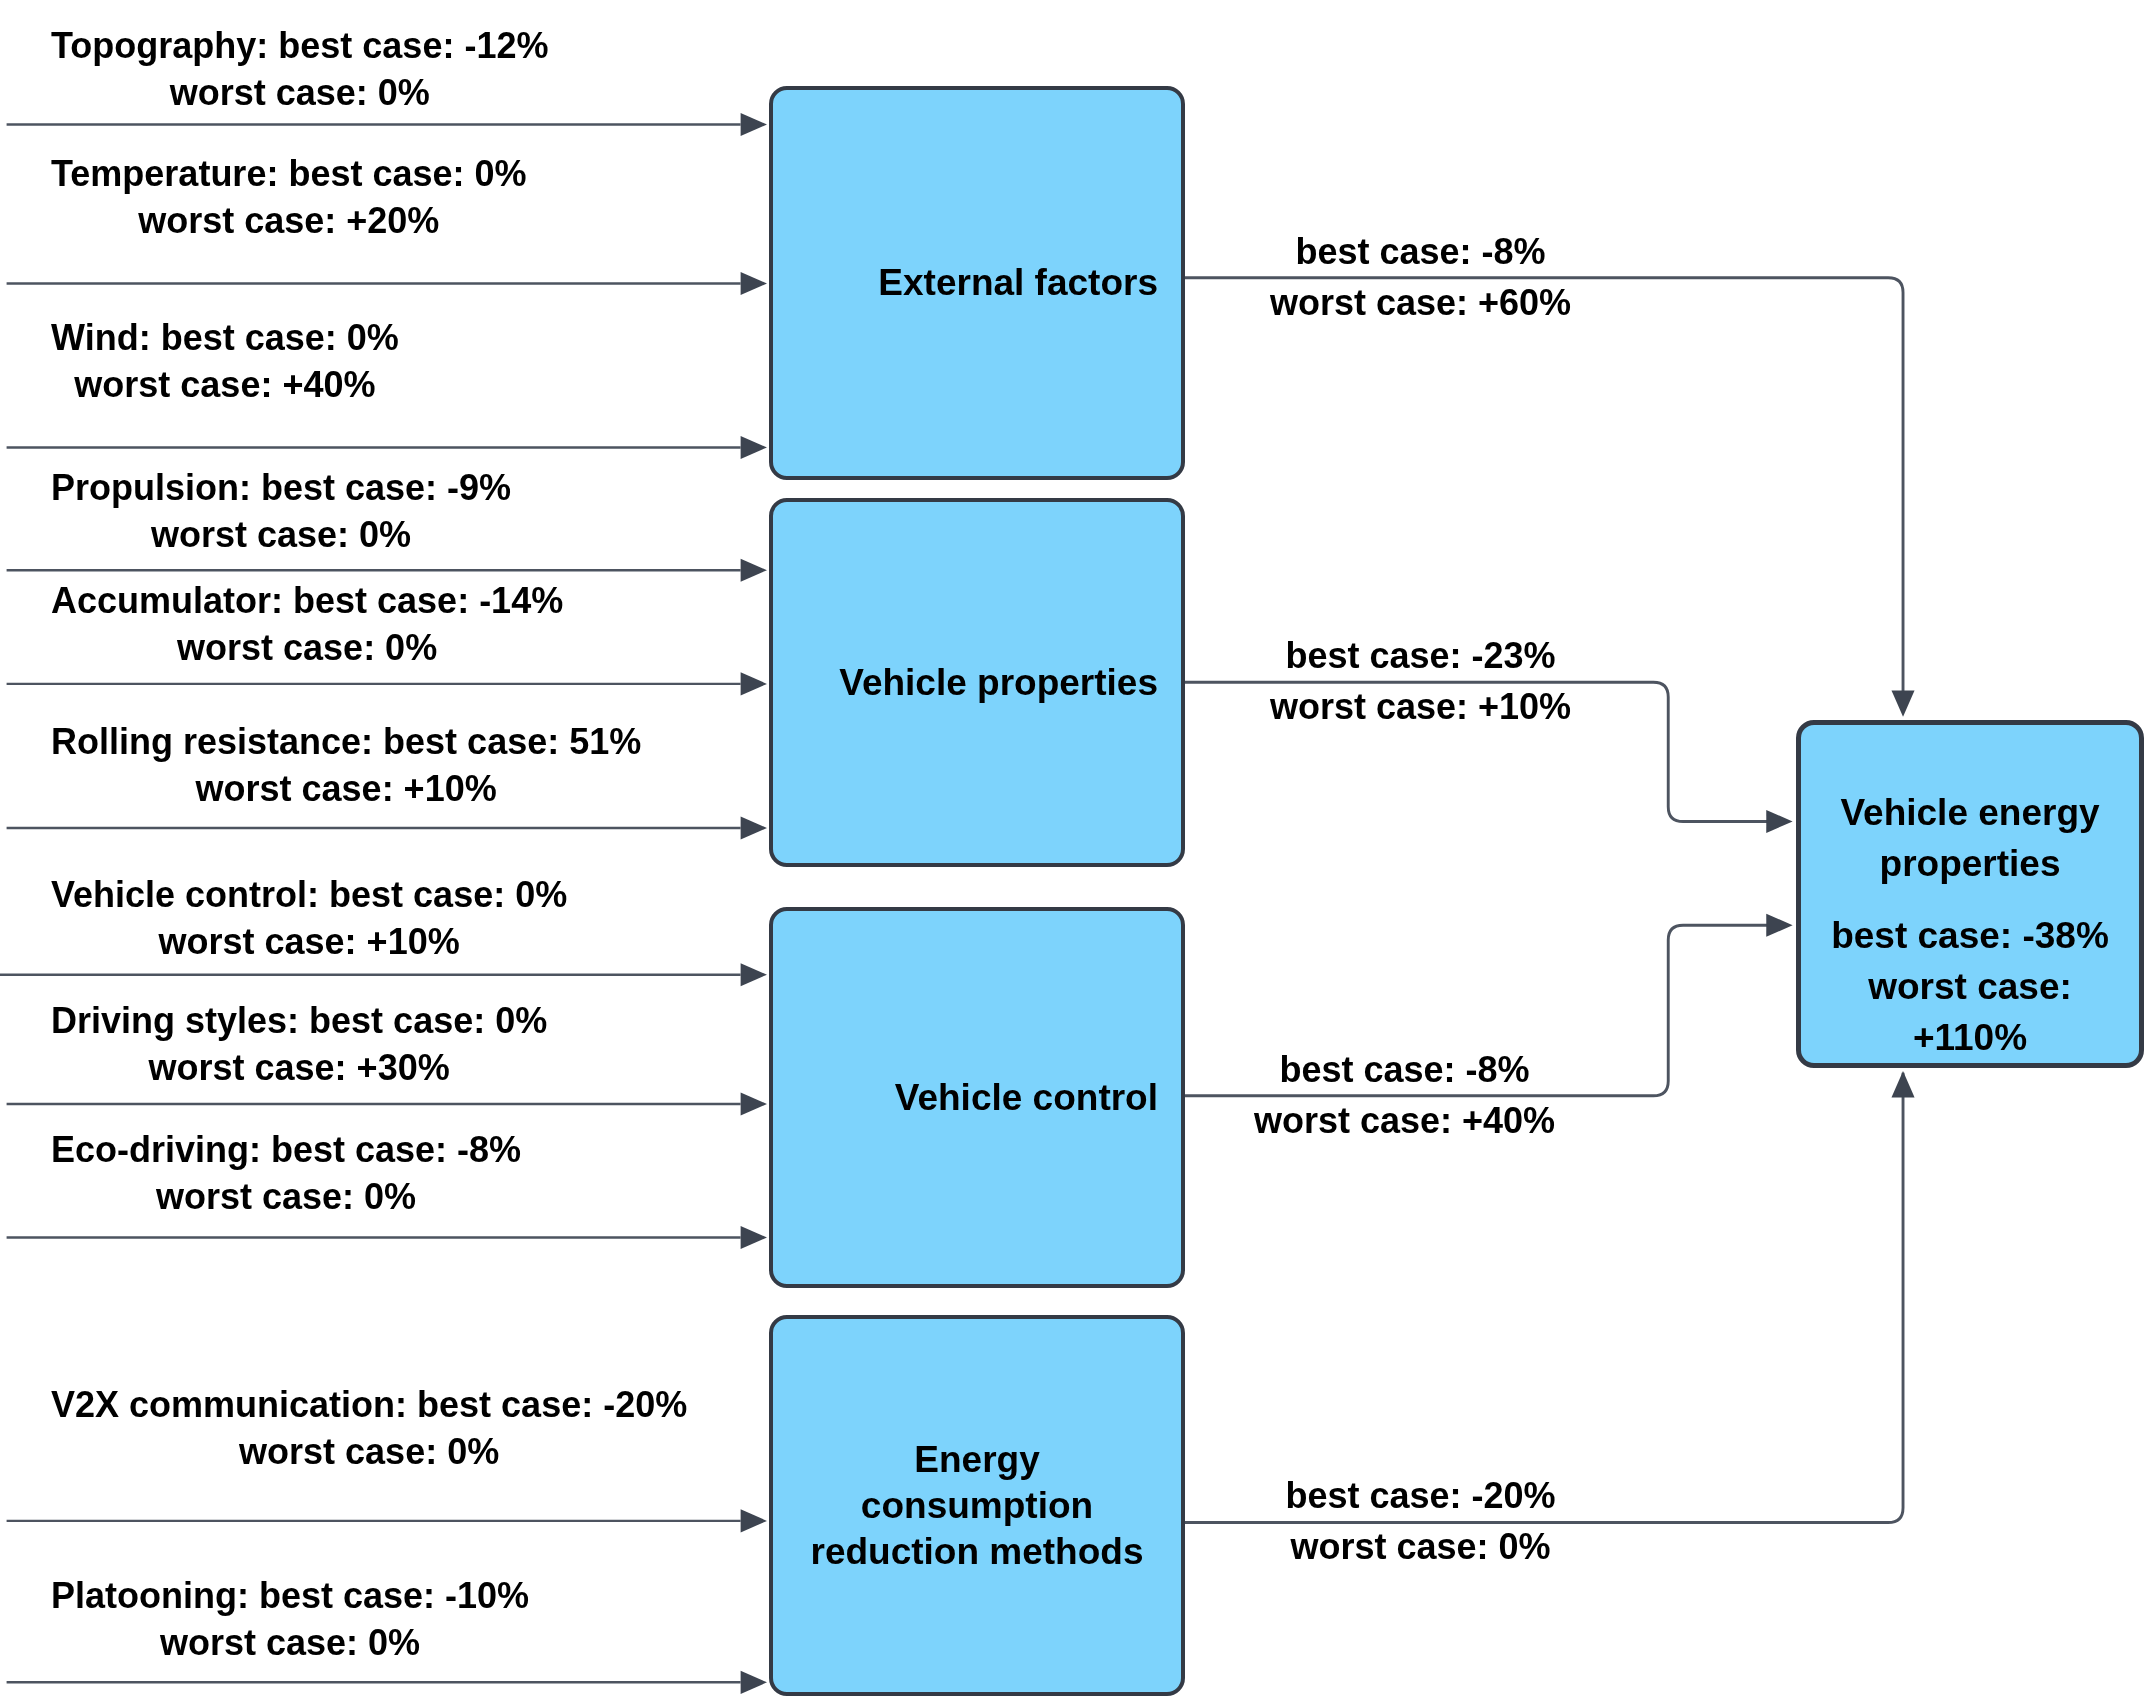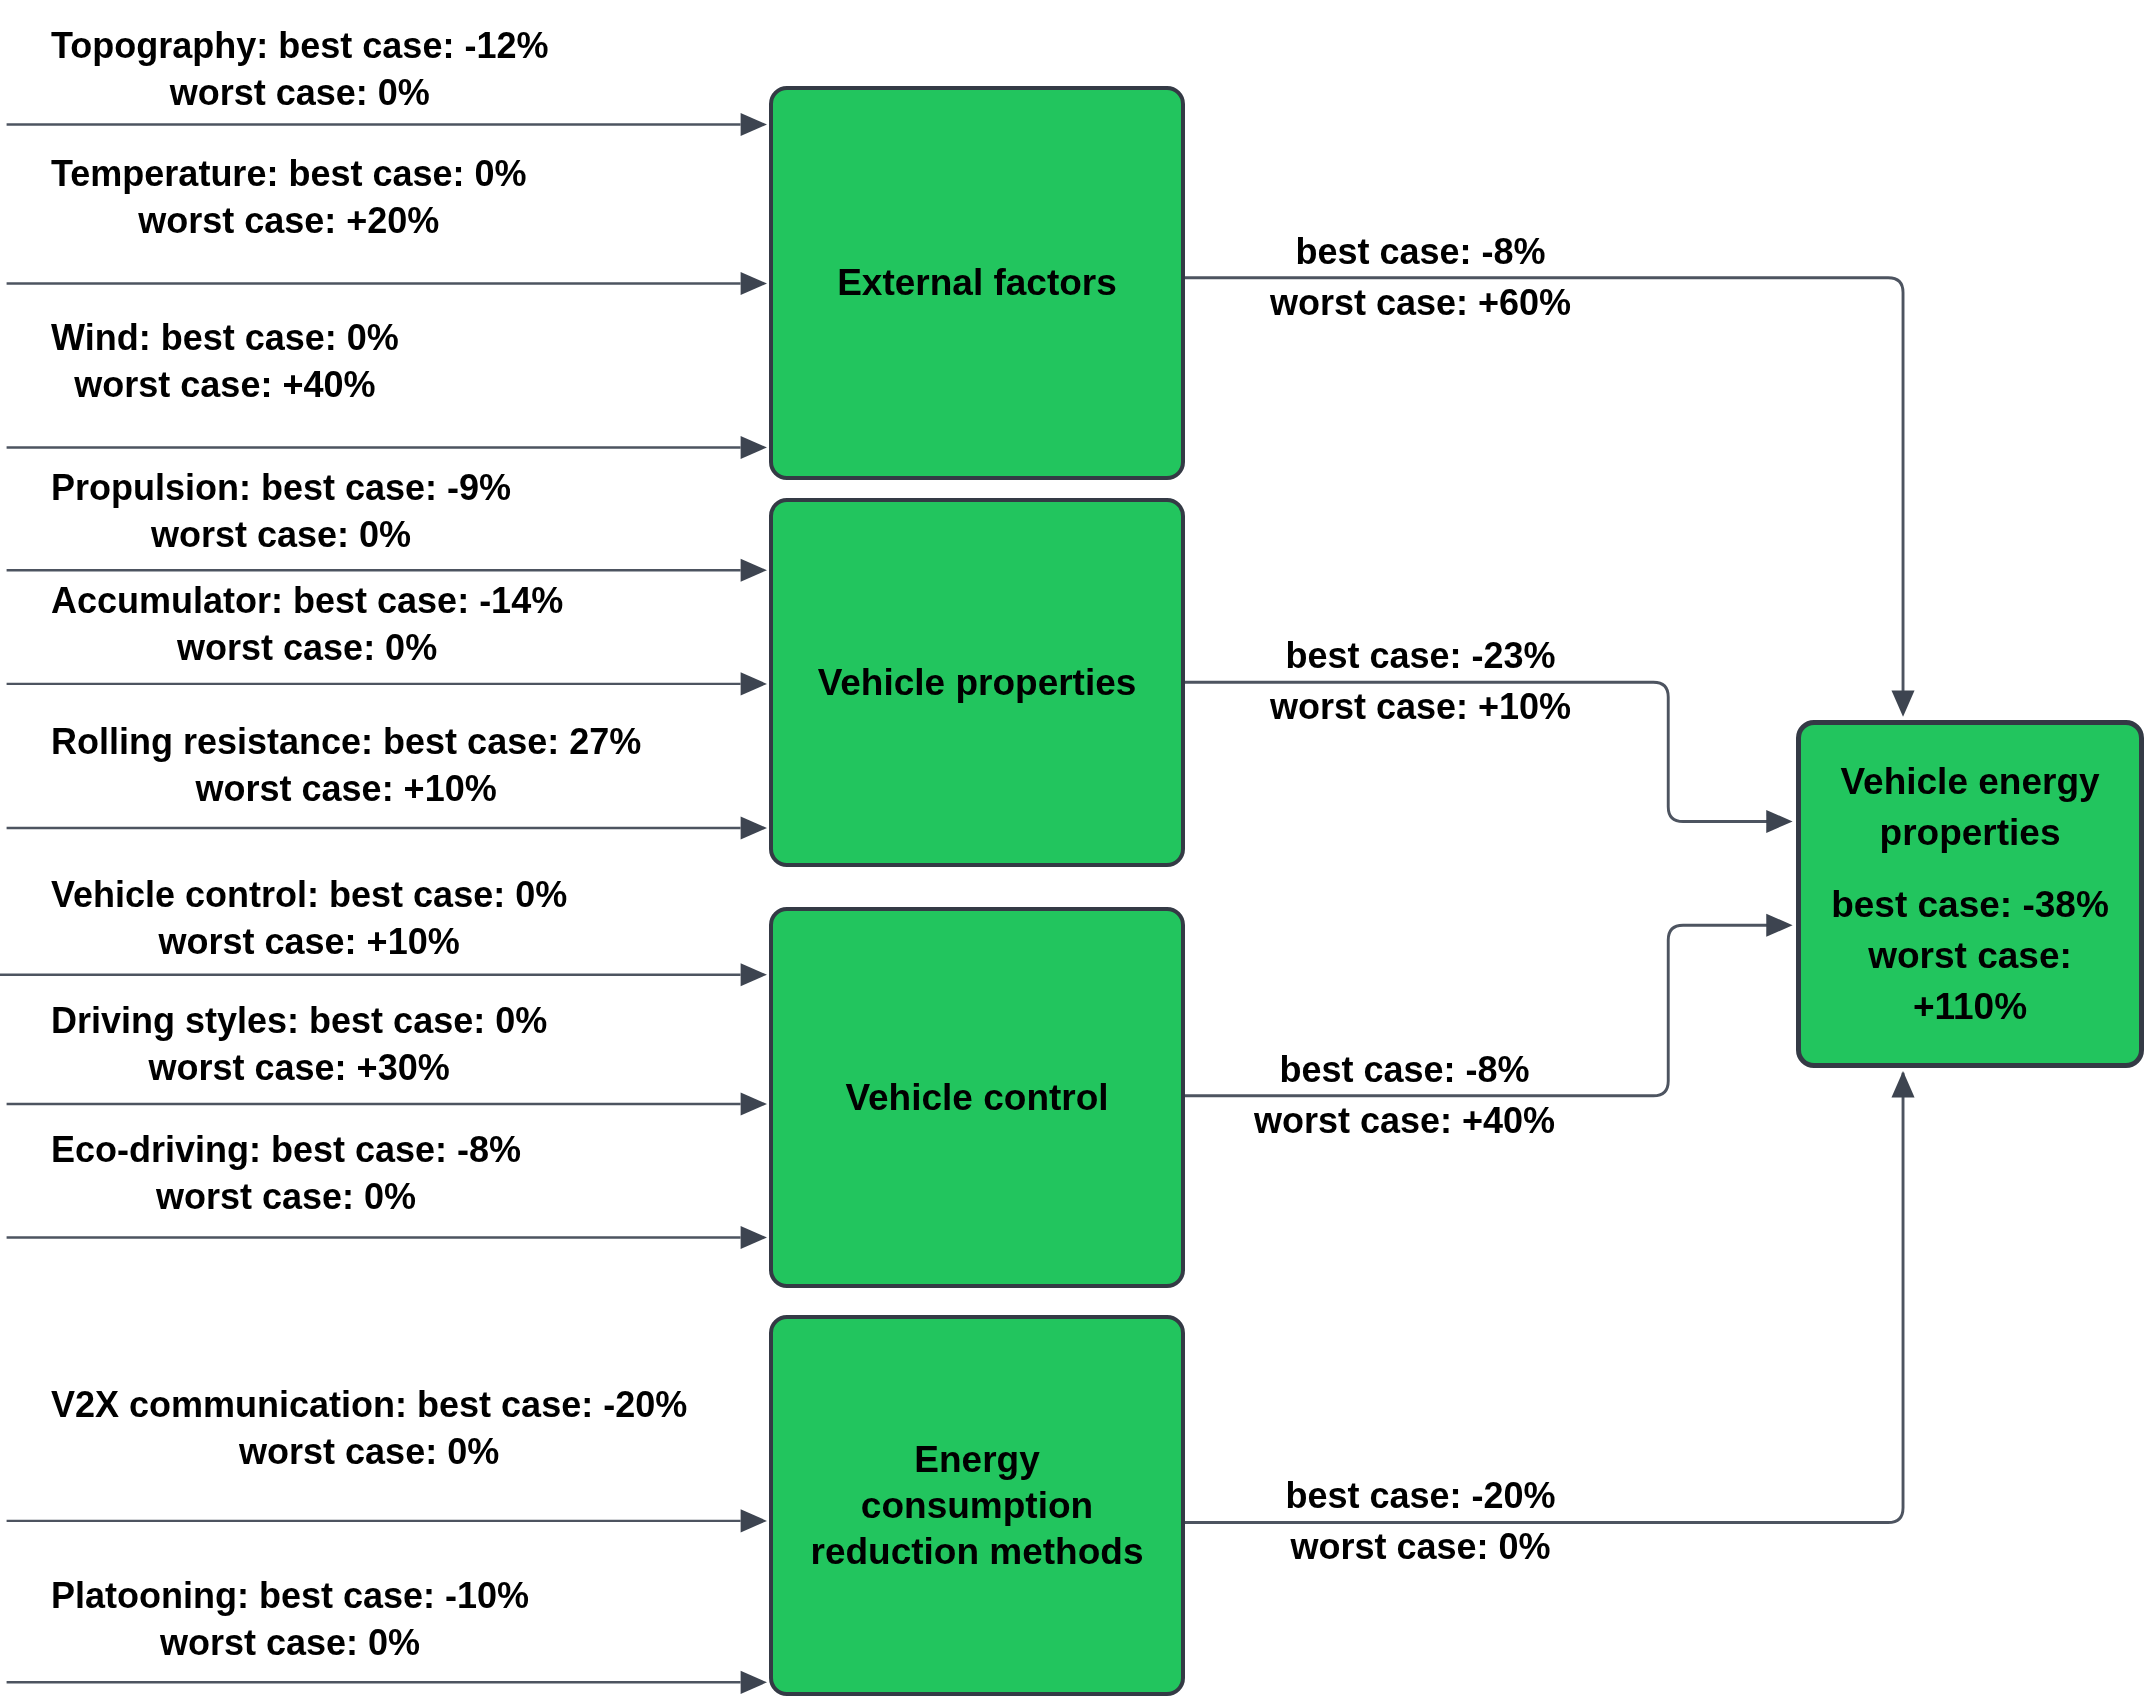--- a/index.html
+++ b/index.html
@@ -31,24 +31,24 @@
     font-weight: 700;
     color: #000000;
     line-height: 47px;
     white-space: nowrap;
   }
   .in-label span { display: block; }
   .box {
     position: absolute;
     border: 4.1px solid #343a45;
     border-radius: 18px;
-    background: #22c55e;
+    background: #7dd3fc;
     display: flex;
     align-items: center;
-    justify-content: center;
+    justify-content: flex-end;
     text-align: center;
     font-size: 37px;
     font-weight: 700;
     color: #000000;
     line-height: 46px;
     box-sizing: border-box;
   }
   .box .box-title { padding: 0 23px; }
   .box.output-box {
     border-width: 5.8px;
@@ -158,21 +158,21 @@
   </div>
   <div class="in-label" style="top:464px">
     <span>Propulsion: best case: -9%</span>
     <span>worst case: 0%</span>
   </div>
   <div class="in-label" style="top:577px">
     <span>Accumulator: best case: -14%</span>
     <span>worst case: 0%</span>
   </div>
   <div class="in-label" style="top:718px">
-    <span>Rolling resistance: best case: 27%</span>
+    <span>Rolling resistance: best case: 51%</span>
     <span>worst case: +10%</span>
   </div>
   <div class="in-label" style="top:871px">
     <span>Vehicle control: best case: 0%</span>
     <span>worst case: +10%</span>
   </div>
   <div class="in-label" style="top:997px">
     <span>Driving styles: best case: 0%</span>
     <span>worst case: +30%</span>
   </div>

